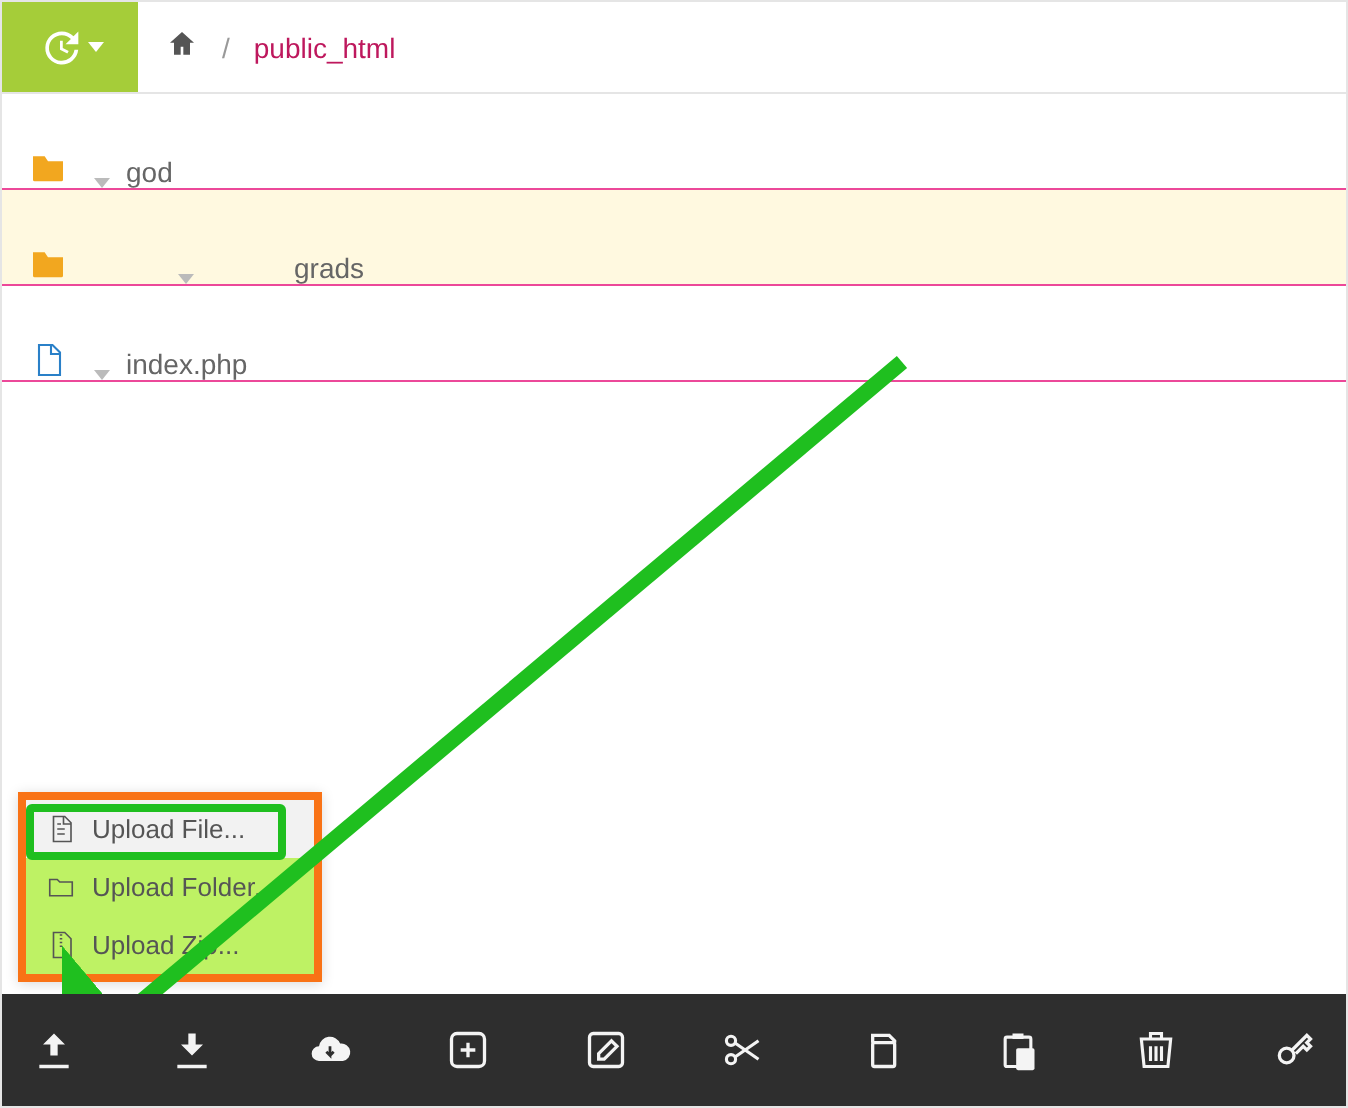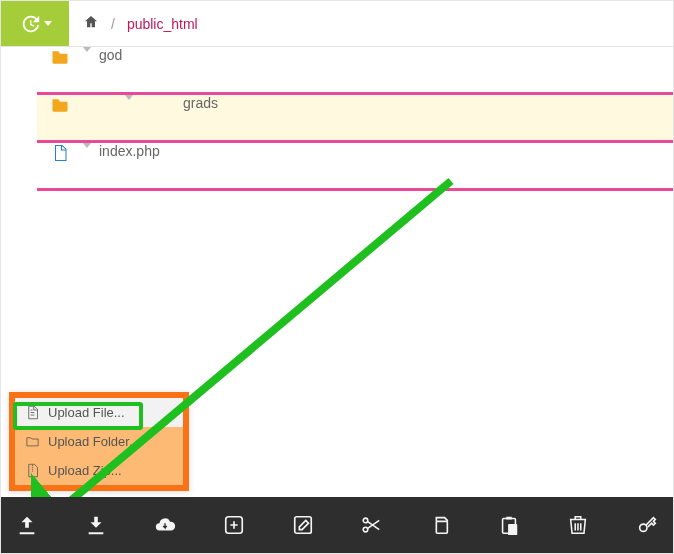--- a/index.html
+++ b/index.html
@@ -5,32 +5,32 @@
 * { box-sizing: border-box; margin: 0; padding: 0; }
 body { font-family: -apple-system, "Segoe UI", Arial, sans-serif; font-size: 14px; color: #555; background: #fff; width: 674px; height: 554px; position: relative; overflow: hidden; border: 1px solid #e5e5e5; }
 .topbar { display: flex; align-items: stretch; height: 46px; border-bottom: 1px solid #e5e5e5; }
 .history-btn { width: 68px; background: #a5cd39; display: flex; align-items: center; justify-content: center; color: #fff; cursor: pointer; gap: 3px; }
 .history-btn svg { width: 22px; height: 22px; }
 .breadcrumb { display: flex; align-items: center; padding: 0 14px; gap: 12px; }
 .breadcrumb .sep { color: #999; }
 .breadcrumb .home svg { width: 16px; height: 16px; fill: #555; }
 .breadcrumb .seg { color: #be185d; cursor: pointer; }
 .file-list { }
-.row { display: flex; align-items: flex-start; height: 48px; padding: 0 12px; border-bottom: 3px solid #ec4899; gap: 6px; cursor: pointer; margin-left: 36px; }
+.row { display: flex; align-items: flex-end; height: 48px; padding: 0 12px; border-bottom: 1px solid #ec4899; gap: 6px; cursor: pointer; }
 .row.highlight { background: #fff9e0; gap: 48px; }
 .folder-icon { width: 22px; height: 20px; display: flex; justify-content: center; align-items: center; margin-right: 6px; }
 .folder-icon svg { width: 22px; height: 20px; fill: #f2a71f; }
 .file-ic svg { width: 18px; height: 20px; fill: none; stroke: #2a80c8; stroke-width: 1.4; }
 .caret { width: 0; height: 0; border-left: 4px solid transparent; border-right: 4px solid transparent; border-top: 5px solid #bbb; margin-right: 2px; }
 .row .name { color: #666; }
 .bottombar { position: absolute; left: 0; right: 0; bottom: 0; height: 56px; background: #2e2e2e; display: flex; align-items: center; padding: 0 8px; gap: 32px; }
 .bb-btn { width: 40px; height: 40px; display: flex; align-items: center; justify-content: center; cursor: pointer; }
 .bb-btn svg { width: 22px; height: 22px; fill: #f4f4f4; }
 .bb-btn.stroke svg { fill: none; stroke: #f4f4f4; stroke-width: 1.8; }
-.upload-menu { position: absolute; left: 8px; bottom: 62px; width: 180px; background: #fdba74; border: 6px solid #f97316; box-shadow: 0 1px 6px rgba(0,0,0,0.15); }
+.upload-menu { position: absolute; left: 8px; bottom: 62px; width: 152px; background: #bef264; border: 4px solid #f97316; box-shadow: 0 1px 6px rgba(0,0,0,0.15); }
 .upload-menu .mitem { display: flex; align-items: center; padding: 7px 10px; gap: 8px; font-size: 13px; color: #555; cursor: pointer; }
 .mitem.hl { background: #f2f2f2; }
 .mitem svg { width: 15px; height: 15px; fill: none; stroke: #555; stroke-width: 1.3; }
 .anno-box { position: absolute; left: 12px; bottom: 123px; width: 130px; height: 28px; border: 4px solid #1fbf1f; border-radius: 3px; pointer-events: none; }
 .anno-arrow { position: absolute; pointer-events: none; }
 </style>
 </head>
 <body>
 
 <div class="topbar">

